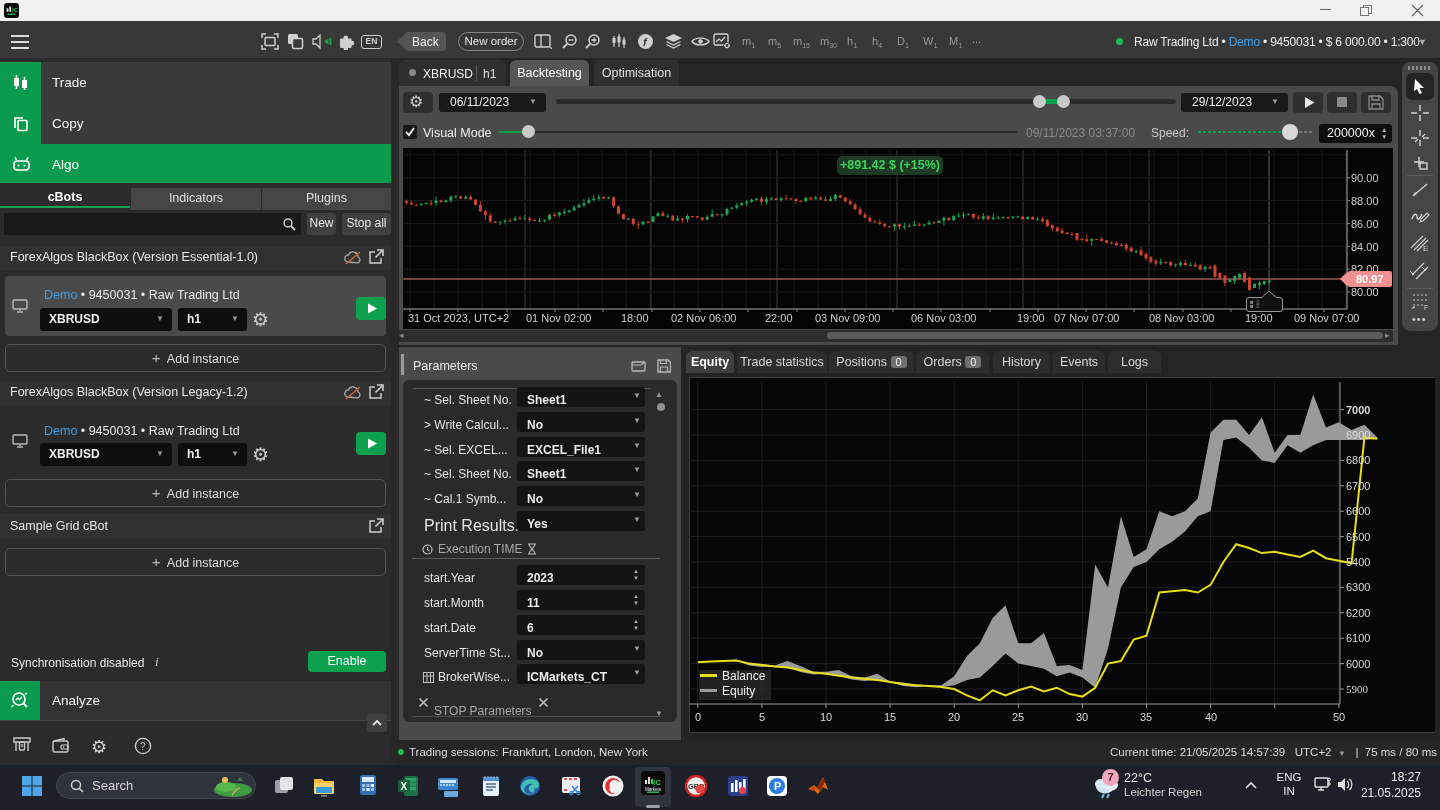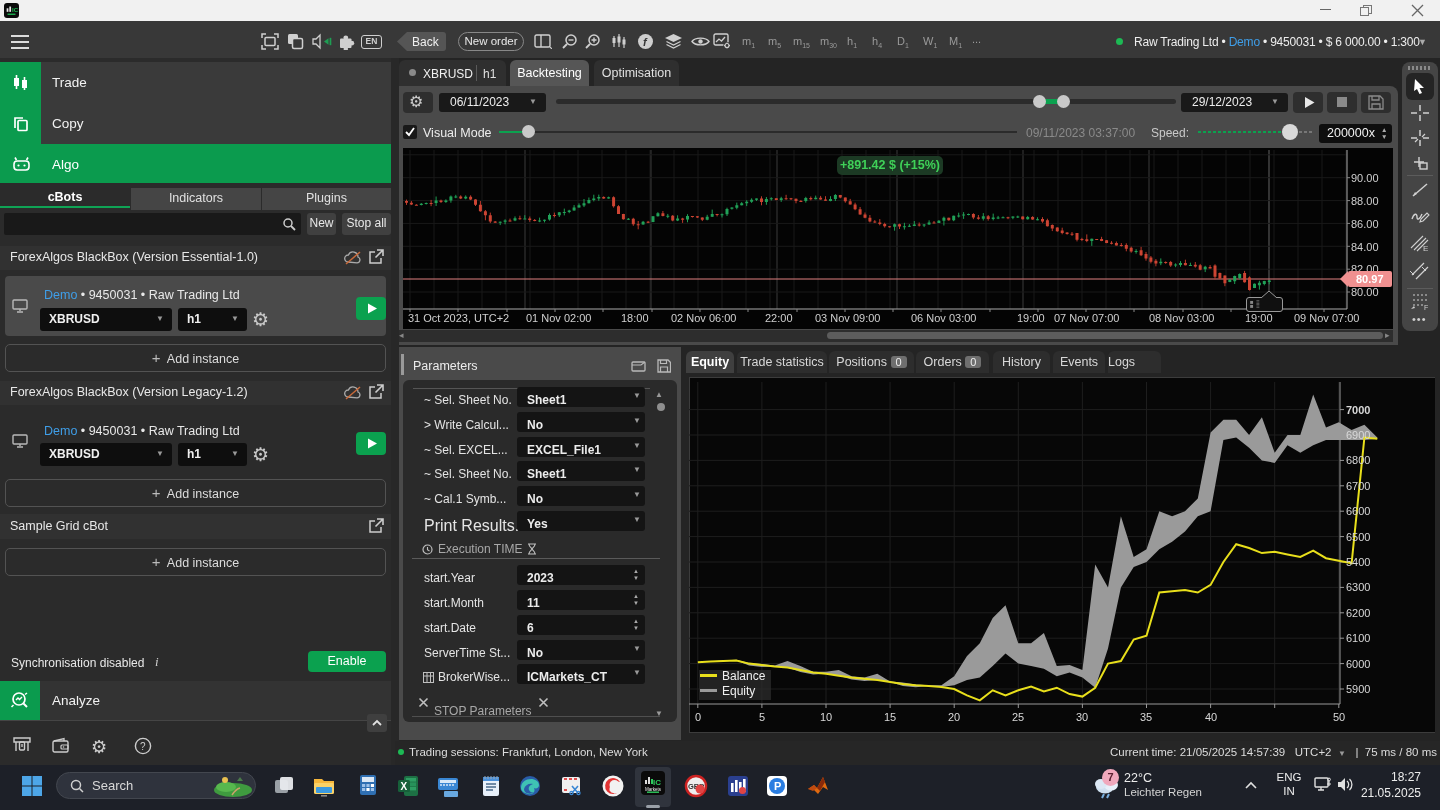--- a/index.html
+++ b/index.html
@@ -443,30 +443,30 @@
 <div class="ab" style="left:655px;top:390px;font-size:8px;color:#999;">▲</div>
 <div class="ab" style="left:657px;top:403px;width:8px;height:8px;border-radius:50%;background:#8f8f8f;"></div>
 <div class="ab" style="left:655px;top:709px;font-size:8px;color:#999;">▼</div>
 
 <div class="ab" style="left:686px;top:351px;width:48px;height:22px;background:#3f3f3f;border-radius:6px 6px 0 0;color:#fff;font-weight:bold;font-size:12.5px;text-align:center;line-height:22px;">Equity</div>
 <div class="ab" style="left:737px;top:351px;width:90px;height:22px;background:#2d2d2d;border-radius:6px 6px 0 0;color:#d8d8d8;font-weight:normal;font-size:12.5px;text-align:center;line-height:22px;">Trade statistics</div>
 <div class="ab" style="left:829px;top:351px;width:85px;height:22px;background:#2d2d2d;border-radius:6px 6px 0 0;color:#d8d8d8;font-weight:normal;font-size:12.5px;text-align:center;line-height:22px;">Positions <span style="background:#6f6f6f;border-radius:3px;padding:0 5px;font-size:11px;color:#eee;">0</span></div>
 <div class="ab" style="left:916px;top:351px;width:73px;height:22px;background:#2d2d2d;border-radius:6px 6px 0 0;color:#d8d8d8;font-weight:normal;font-size:12.5px;text-align:center;line-height:22px;">Orders <span style="background:#6f6f6f;border-radius:3px;padding:0 5px;font-size:11px;color:#eee;">0</span></div>
 <div class="ab" style="left:993px;top:351px;width:57px;height:22px;background:#2d2d2d;border-radius:6px 6px 0 0;color:#d8d8d8;font-weight:normal;font-size:12.5px;text-align:center;line-height:22px;">History</div>
 <div class="ab" style="left:1053px;top:351px;width:52px;height:22px;background:#2d2d2d;border-radius:6px 6px 0 0;color:#d8d8d8;font-weight:normal;font-size:12.5px;text-align:center;line-height:22px;">Events</div>
-<div class="ab" style="left:1108px;top:351px;width:53px;height:22px;background:#2d2d2d;border-radius:6px 6px 0 0;color:#d8d8d8;font-weight:normal;font-size:12.5px;text-align:left;line-height:22px;">Logs</div>
+<div class="ab" style="left:1108px;top:351px;width:53px;height:22px;background:#2d2d2d;border-radius:6px 6px 0 0;color:#d8d8d8;font-weight:normal;font-size:12.5px;text-align:center;line-height:22px;">Logs</div>
 <div class="ab" style="left:689px;top:377px;width:746px;height:356px;background:#070707;border:1px solid #3c3c3c;border-right:none;"></div>
 <svg class="ab" style="left:689px;top:377px" width="746" height="356" viewBox="0 0 746 356">
  <path d="M0 312.0H651M0 286.6H651M0 261.2H651M0 235.8H651M0 210.4H651M0 185.0H651M0 159.6H651M0 134.2H651M0 108.8H651M0 83.4H651M0 58.0H651M0 32.6H651M8.8 5V327M72.9 5V327M137.0 5V327M201.1 5V327M265.2 5V327M329.3 5V327M393.4 5V327M457.5 5V327M521.6 5V327M585.7 5V327M649.8 5V327" stroke="#1e1e1e" stroke-width="1"></path>
  <path d="M0 327H651M651 327V5" stroke="#999" stroke-width="1"></path>
  <path d="M8.8 327v4M72.9 327v4M137.0 327v4M201.1 327v4M265.2 327v4M329.3 327v4M393.4 327v4M457.5 327v4M521.6 327v4M585.7 327v4M649.8 327v4M651 312.0h4M651 286.6h4M651 261.2h4M651 235.8h4M651 210.4h4M651 185.0h4M651 159.6h4M651 134.2h4M651 108.8h4M651 83.4h4M651 58.0h4M651 32.6h4" stroke="#999" stroke-width="1"></path>
  <polygon points="8.8,285.3 21.6,284.3 34.4,283.6 47.3,282.8 60.1,286.1 72.9,287.1 85.7,288.6 98.5,284.1 111.4,289.1 124.2,294.7 137.0,294.7 149.8,293.0 162.6,299.3 175.5,300.6 188.3,296.8 201.1,304.4 213.9,305.6 226.7,307.4 239.6,308.2 252.4,308.2 265.2,299.3 278.0,279.0 290.8,266.3 303.7,240.9 316.5,228.2 329.3,266.3 342.1,266.3 354.9,256.1 367.8,289.1 380.6,287.9 393.4,293.0 406.2,187.5 419.0,210.4 431.9,139.3 444.7,179.9 457.5,172.3 470.3,134.2 483.1,139.3 496.0,134.2 508.8,121.5 521.6,55.5 534.4,42.8 547.2,42.8 560.1,58.0 572.9,40.2 585.7,75.8 598.5,58.0 611.3,58.0 624.2,17.4 637.0,50.4 649.8,45.3 662.6,52.9 675.4,47.8 688.3,60.5 688.3,61.8 675.4,63.1 662.6,63.1 649.8,63.1 637.0,63.1 624.2,68.2 611.3,75.8 598.5,68.2 585.7,85.9 572.9,83.4 560.1,70.7 547.2,60.5 534.4,63.1 521.6,134.2 508.8,139.3 496.0,154.5 483.1,164.7 470.3,172.3 457.5,185.0 444.7,190.1 431.9,210.4 419.0,271.4 406.2,310.7 393.4,300.6 380.6,295.5 367.8,299.3 354.9,291.7 342.1,289.1 329.3,286.6 316.5,276.4 303.7,289.1 290.8,300.6 278.0,303.1 265.2,308.2 252.4,310.0 239.6,309.0 226.7,310.2 213.9,309.0 201.1,304.9 188.3,303.1 175.5,303.9 162.6,302.6 149.8,298.8 137.0,296.8 124.2,297.5 111.4,295.0 98.5,290.4 85.7,289.6 72.9,289.9 60.1,288.4 47.3,283.6 34.4,284.1 21.6,284.6 8.8,285.3" fill="#9a9a9a"></polygon>
  <polyline points="8.8,285.3 21.6,284.6 34.4,284.1 47.3,283.6 60.1,286.6 72.9,287.9 85.7,289.6 98.5,290.4 111.4,293.0 124.2,295.5 137.0,296.8 149.8,298.8 162.6,300.6 175.5,301.8 188.3,303.1 201.1,304.9 213.9,306.9 226.7,308.2 239.6,309.0 252.4,310.0 265.2,312.0 278.0,318.4 290.8,323.4 303.7,313.3 316.5,318.4 329.3,313.3 342.1,309.5 354.9,314.5 367.8,310.7 380.6,317.1 393.4,319.6 406.2,310.7 419.0,286.6 431.9,284.1 444.7,262.5 457.5,258.7 470.3,215.5 483.1,214.2 496.0,212.9 508.8,215.5 521.6,207.9 534.4,185.0 547.2,167.2 560.1,171.0 572.9,176.1 585.7,174.8 598.5,177.4 611.3,179.9 624.2,173.6 637.0,181.2 649.8,183.7 662.6,186.3 675.4,60.5 688.3,61.8" fill="none" stroke="#e8df1b" stroke-width="2"></polyline>
 </svg>
-<div class="ab" style="left:1346px;top:683px;font-size:11px;color:#d8d8d8;">5900</div>
+<div class="ab" style="left:1346px;top:683px;font-size:11px;color:#d8d8d8;font-family:Liberation Serif, serif;">5900</div>
 <div class="ab" style="left:1346px;top:658px;font-size:11px;color:#d8d8d8;">6000</div>
 <div class="ab" style="left:1346px;top:632px;font-size:11px;color:#d8d8d8;">6100</div>
 <div class="ab" style="left:1346px;top:607px;font-size:11px;color:#d8d8d8;">6200</div>
 <div class="ab" style="left:1346px;top:581px;font-size:11px;color:#d8d8d8;">6300</div>
 <div class="ab" style="left:1346px;top:556px;font-size:11px;color:#d8d8d8;">5400</div>
 <div class="ab" style="left:1346px;top:531px;font-size:11px;color:#d8d8d8;">6500</div>
 <div class="ab" style="left:1346px;top:505px;font-size:11px;color:#d8d8d8;">6600</div>
 <div class="ab" style="left:1346px;top:480px;font-size:11px;color:#d8d8d8;">6700</div>
 <div class="ab" style="left:1346px;top:454px;font-size:11px;color:#d8d8d8;">6800</div>
 <div class="ab" style="left:1346px;top:429px;font-size:11px;color:#d8d8d8;">6900</div>

